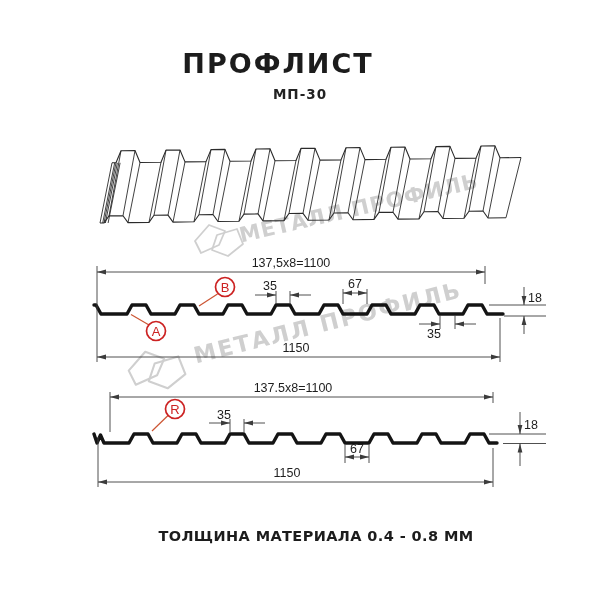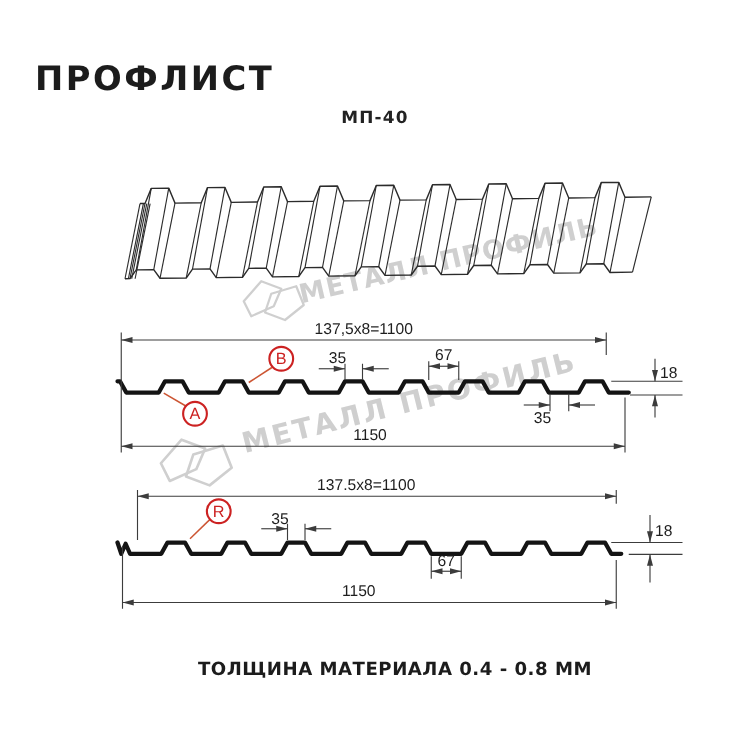--- a/index.html
+++ b/index.html
@@ -1,20 +1,20 @@
 <!DOCTYPE html>
 <html><head>
 <meta charset="utf-8">
 <style>
   html,body{margin:0;padding:0;background:#ffffff;}
   .stage{position:relative;width:600px;height:600px;background:#ffffff;overflow:hidden;
          font-family:"Liberation Sans",sans-serif;}
-  .title{position:absolute;left:0;top:48px;width:556px;text-align:left;
+  .title{position:absolute;left:0;top:48px;width:556px;text-align:center;
          font-family:"DejaVu Sans",sans-serif;font-weight:700;font-size:27px;
-         letter-spacing:2px;color:#1c1c1c;padding-left:28px;}
+         letter-spacing:2px;color:#1c1c1c;}
   .subtitle{position:absolute;left:0;top:86px;width:600px;text-align:center;
          font-family:"DejaVu Sans",sans-serif;font-weight:700;font-size:13.5px;
          letter-spacing:1px;color:#222;}
   .footer-note{position:absolute;left:0;top:528px;width:600px;text-align:center;
          font-family:"DejaVu Sans",sans-serif;font-weight:700;font-size:14.5px;
          letter-spacing:0.4px;color:#1c1c1c;margin-left:16px;}
   .wm{position:absolute;white-space:nowrap;color:#c7c7c7;opacity:.85;
       font-family:"DejaVu Sans",sans-serif;font-weight:700;transform-origin:left top;}
   .wm1{left:237px;top:224px;font-size:21px;letter-spacing:1px;transform:rotate(-13deg);}
   .wm2{left:191px;top:343px;font-size:22.5px;letter-spacing:2px;transform:rotate(-14deg);}
@@ -25,21 +25,21 @@
   .mleader{stroke:#cc5533;stroke-width:1.2;}
   .mletter{font-family:"Liberation Sans",sans-serif;font-size:13px;fill:#cc2222;text-anchor:middle;}
   .logo{fill:none;stroke:#c7c7c7;stroke-width:1.8;stroke-linejoin:round;opacity:.85;}
 </style>
 </head>
 <body>
 
 <div class="stage">
 
   <div class="title">ПРОФЛИСТ</div>
-  <div class="subtitle">МП-40</div>
+  <div class="subtitle">МП-30</div>
 
   <div class="wm wm1">МЕТАЛЛ ПРОФИЛЬ</div>
   <div class="wm wm2">МЕТАЛЛ ПРОФИЛЬ</div>
 
   <svg class="draw" width="600" height="600" viewBox="0 0 600 600">
 
     <g id="g-logo1" class="logo" transform="translate(191,221)">
       <path d="M4,20 L18,4 L34,10 L28,24 L10,32 Z"></path>
       <path d="M26,14 L46,8 L52,23 L37,35 L21,29 Z"></path>
     </g>

